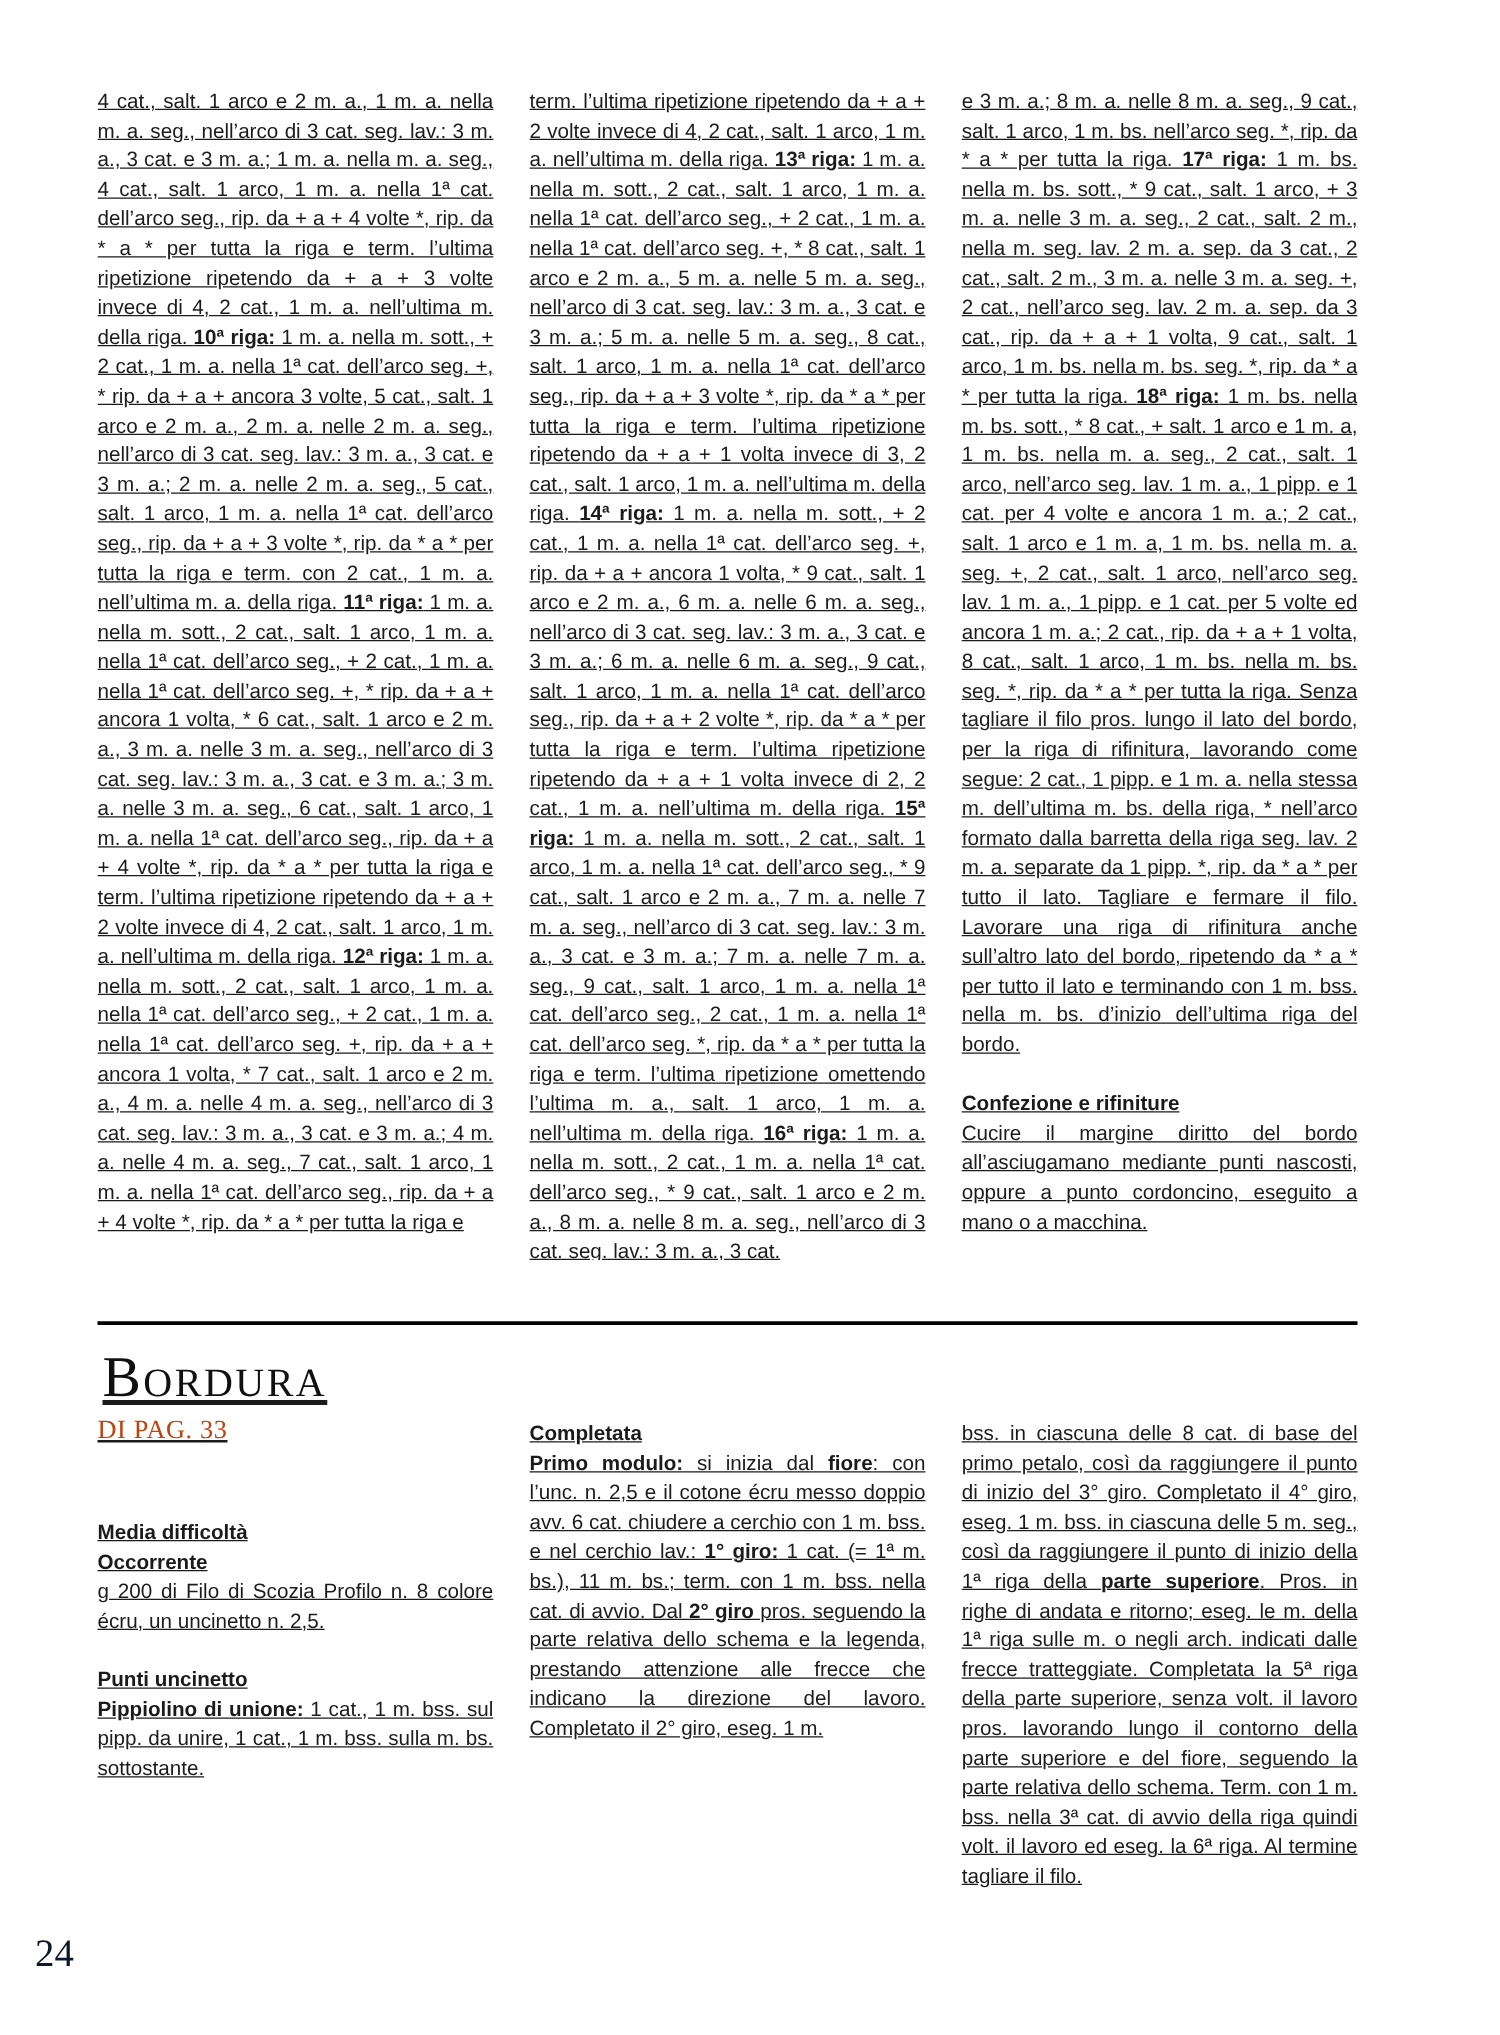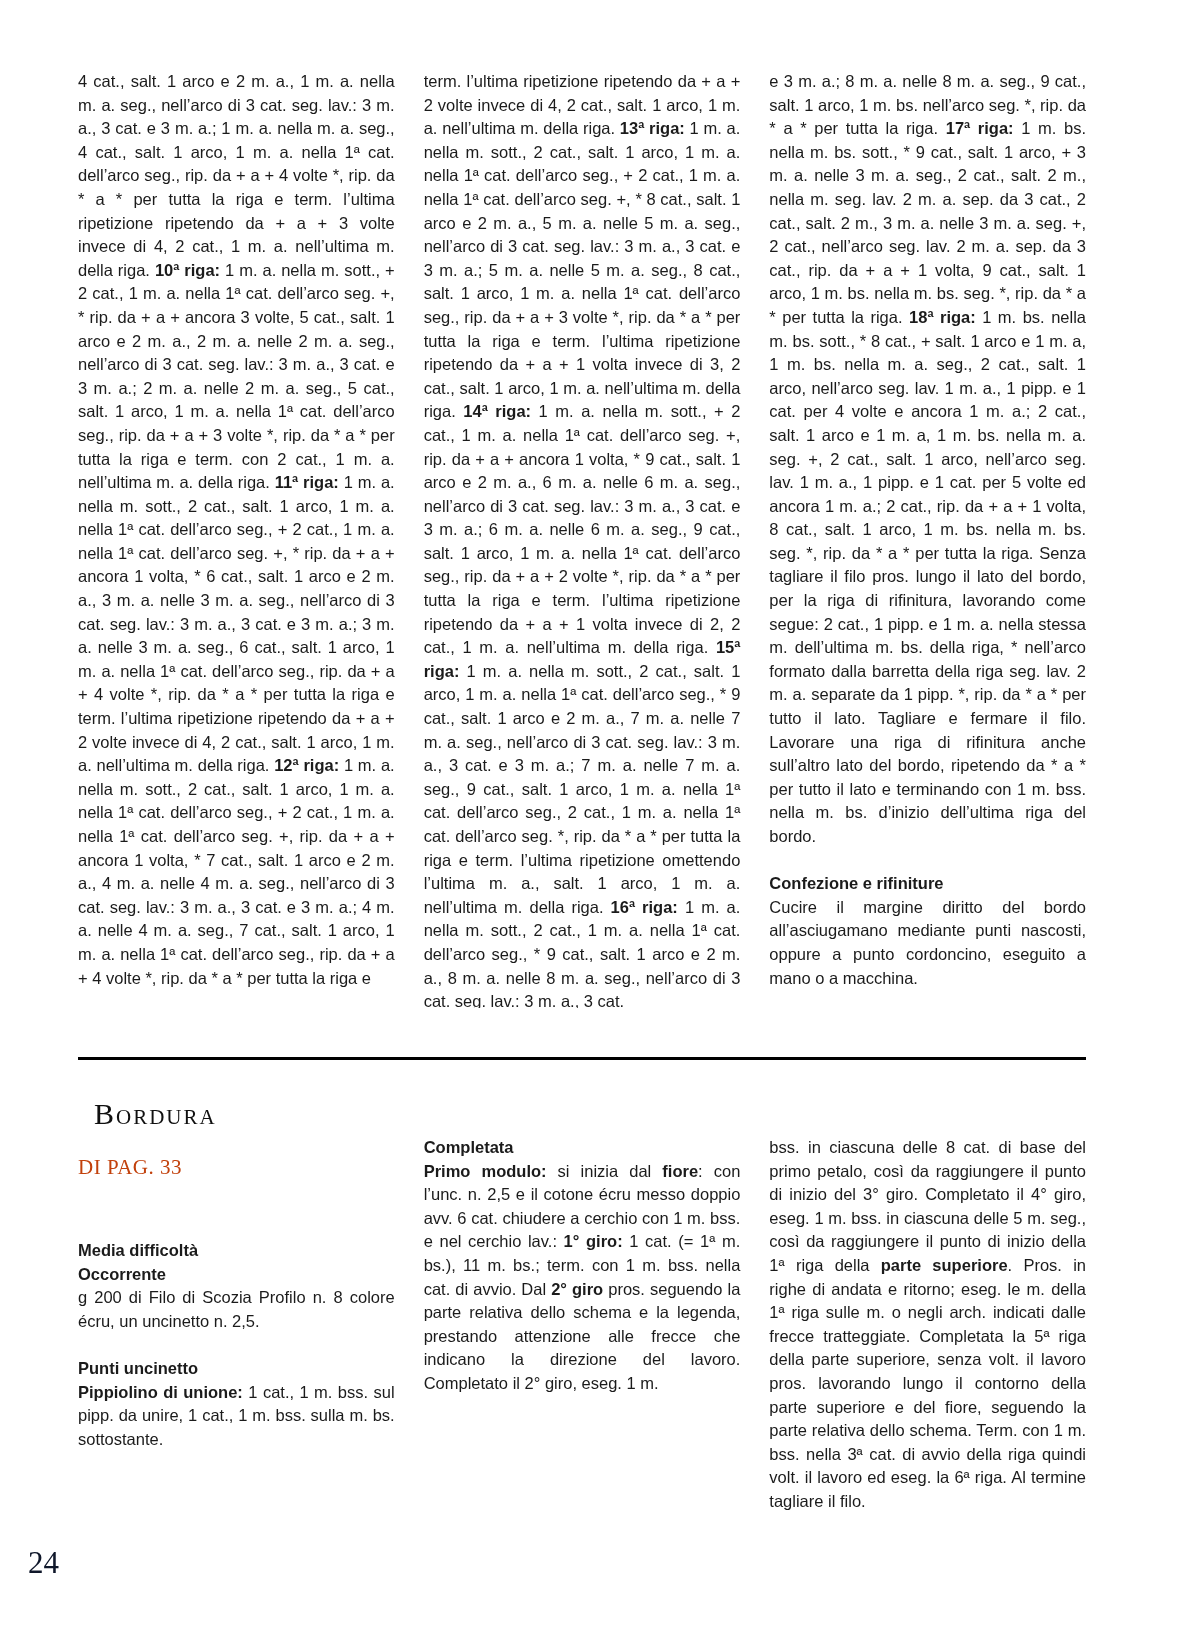--- a/index.html
+++ b/index.html
@@ -3,29 +3,29 @@
 <meta charset="utf-8">
 <style>
   html,body{margin:0;padding:0;}
   body{
     width:1200px;height:1628px;background:#ffffff;position:relative;overflow:hidden;
     color:#1b1b1b;font-family:"Liberation Sans","DejaVu Sans",sans-serif;
   }
   .page{position:absolute;left:78px;top:70px;width:1008px;}
   .columns{display:flex;gap:29px;}
   .columns.top{height:938px;overflow:hidden;}
-  .col{flex:1 1 0;min-width:0;}
+  .col{flex:1 1 0;min-width:0;text-decoration:underline;}
   .para{margin:0;font-size:16.5px;line-height:23.6px;text-align:justify;}
   .para .b{font-weight:bold;}
   .space-before{margin-top:23.6px;}
   .rule{border:none;border-top:3px solid #000;margin:49px 0 0 0;height:0;}
   .columns.bottom{margin-top:14px;}
   .title{
     font-family:"Liberation Serif","DejaVu Serif",serif;font-variant:small-caps;
-    font-weight:normal;font-size:30px;line-height:48px;letter-spacing:2px;margin:16px;color:#101010;
+    font-weight:normal;font-size:46px;line-height:48px;letter-spacing:2px;margin:4px;color:#101010;
   }
   .subtitle{
     font-family:"Liberation Serif","DejaVu Serif",serif;font-size:21px;line-height:26px;
     letter-spacing:0.5px;margin-top:2px;color:#c2410c;
   }
   .col1-content{margin-top:59px;}
   .pad-top{padding-top:62px;}
   .page-number{
     position:absolute;left:28px;top:1545px;
     font-family:"Liberation Serif","DejaVu Serif",serif;font-size:31px;color:#0f172a;

